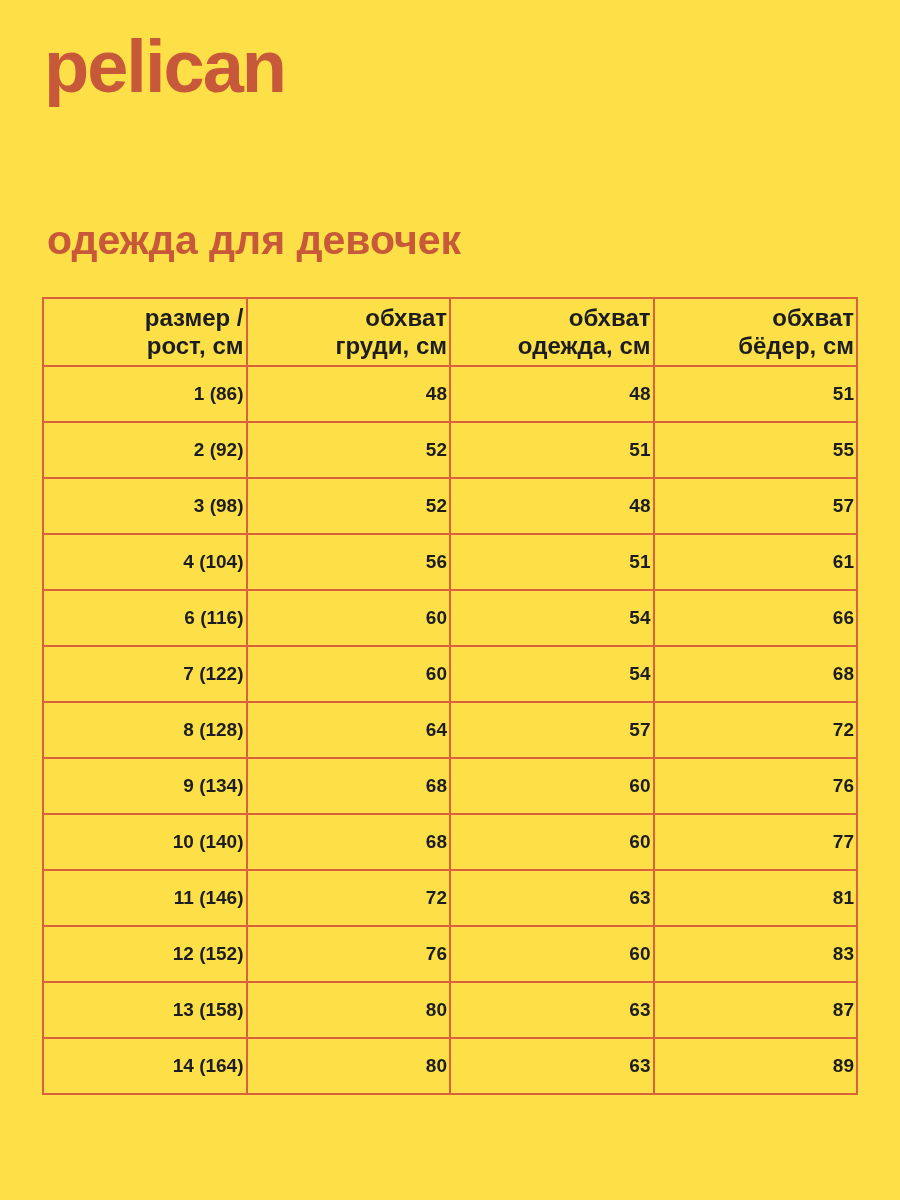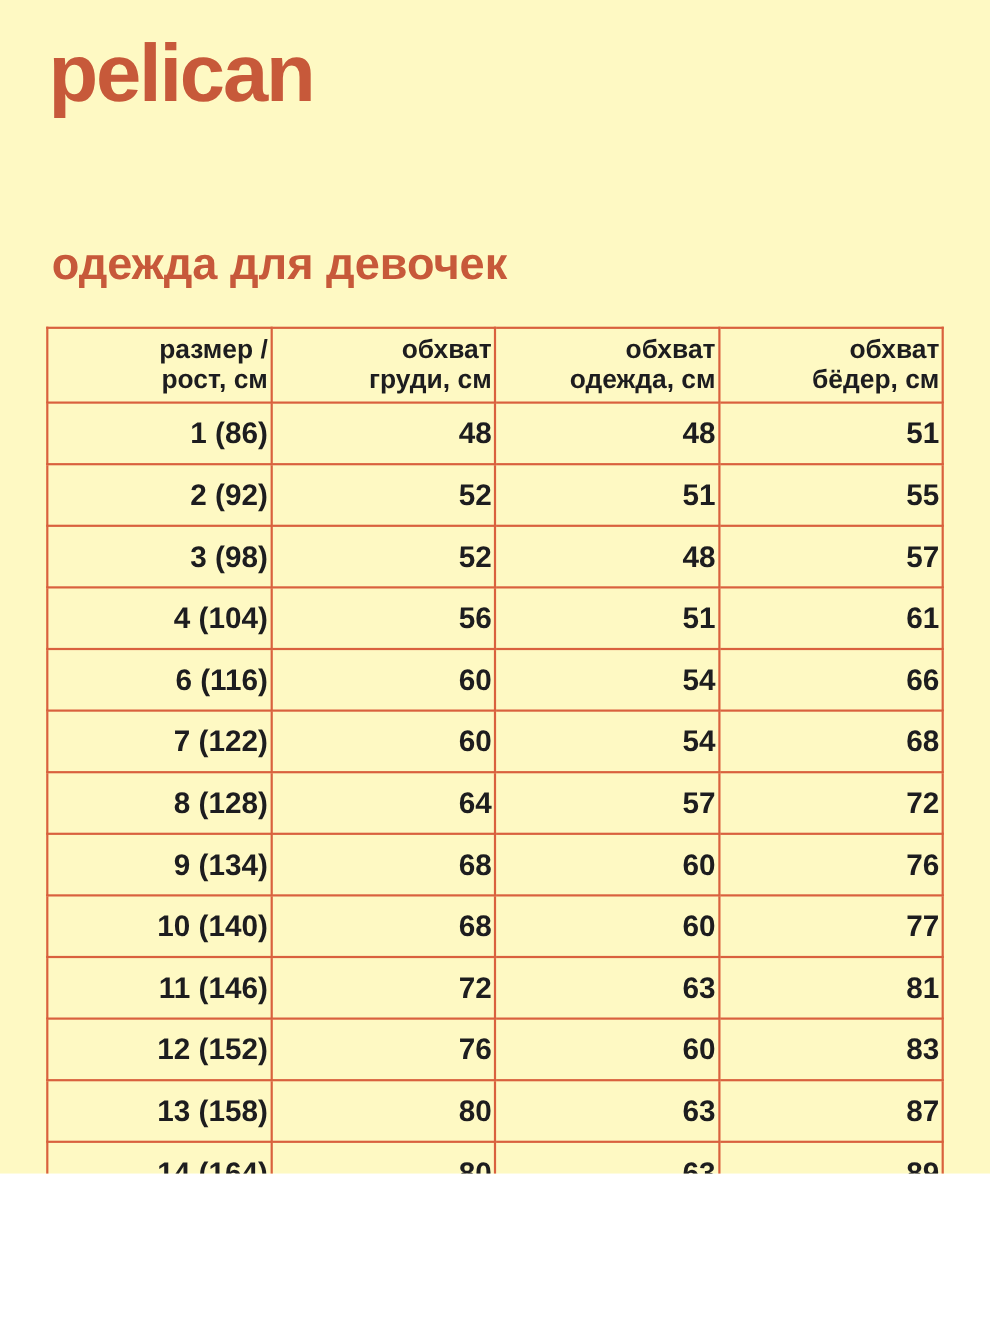--- a/index.html
+++ b/index.html
@@ -1,22 +1,22 @@
 <!DOCTYPE html>
 <html><head>
 <meta charset="utf-8">
 <style>
   * { margin: 0; padding: 0; box-sizing: border-box; }
   html, body { background: #ffffff; }
   body { font-family: "Liberation Sans", sans-serif; }
   .page {
     position: relative;
     width: 900px;
-    height: 1067px;
-    background: #fef9c3;
+    height: 1200px;
+    background: #fde047;
     overflow: hidden;
   }
   .logo {
     position: absolute;
     left: 44px;
     top: 30px;
     font-size: 74px;
     font-weight: 700;
     letter-spacing: -2px;
     color: #c7593a;
@@ -49,21 +49,21 @@
     width: 25%;
   }
   .size-table th {
     height: 68px;
     font-size: 24px;
     line-height: 1.15;
     padding: 4px 2px;
   }
   .size-table td {
     height: 56px;
-    font-size: 27px;
+    font-size: 19px;
     padding: 2px;
   }
   .hdr-line { display: block; }
 </style>
 </head>
 <body>
 
 <div class="page">
 
   <div class="logo">pelican</div>

